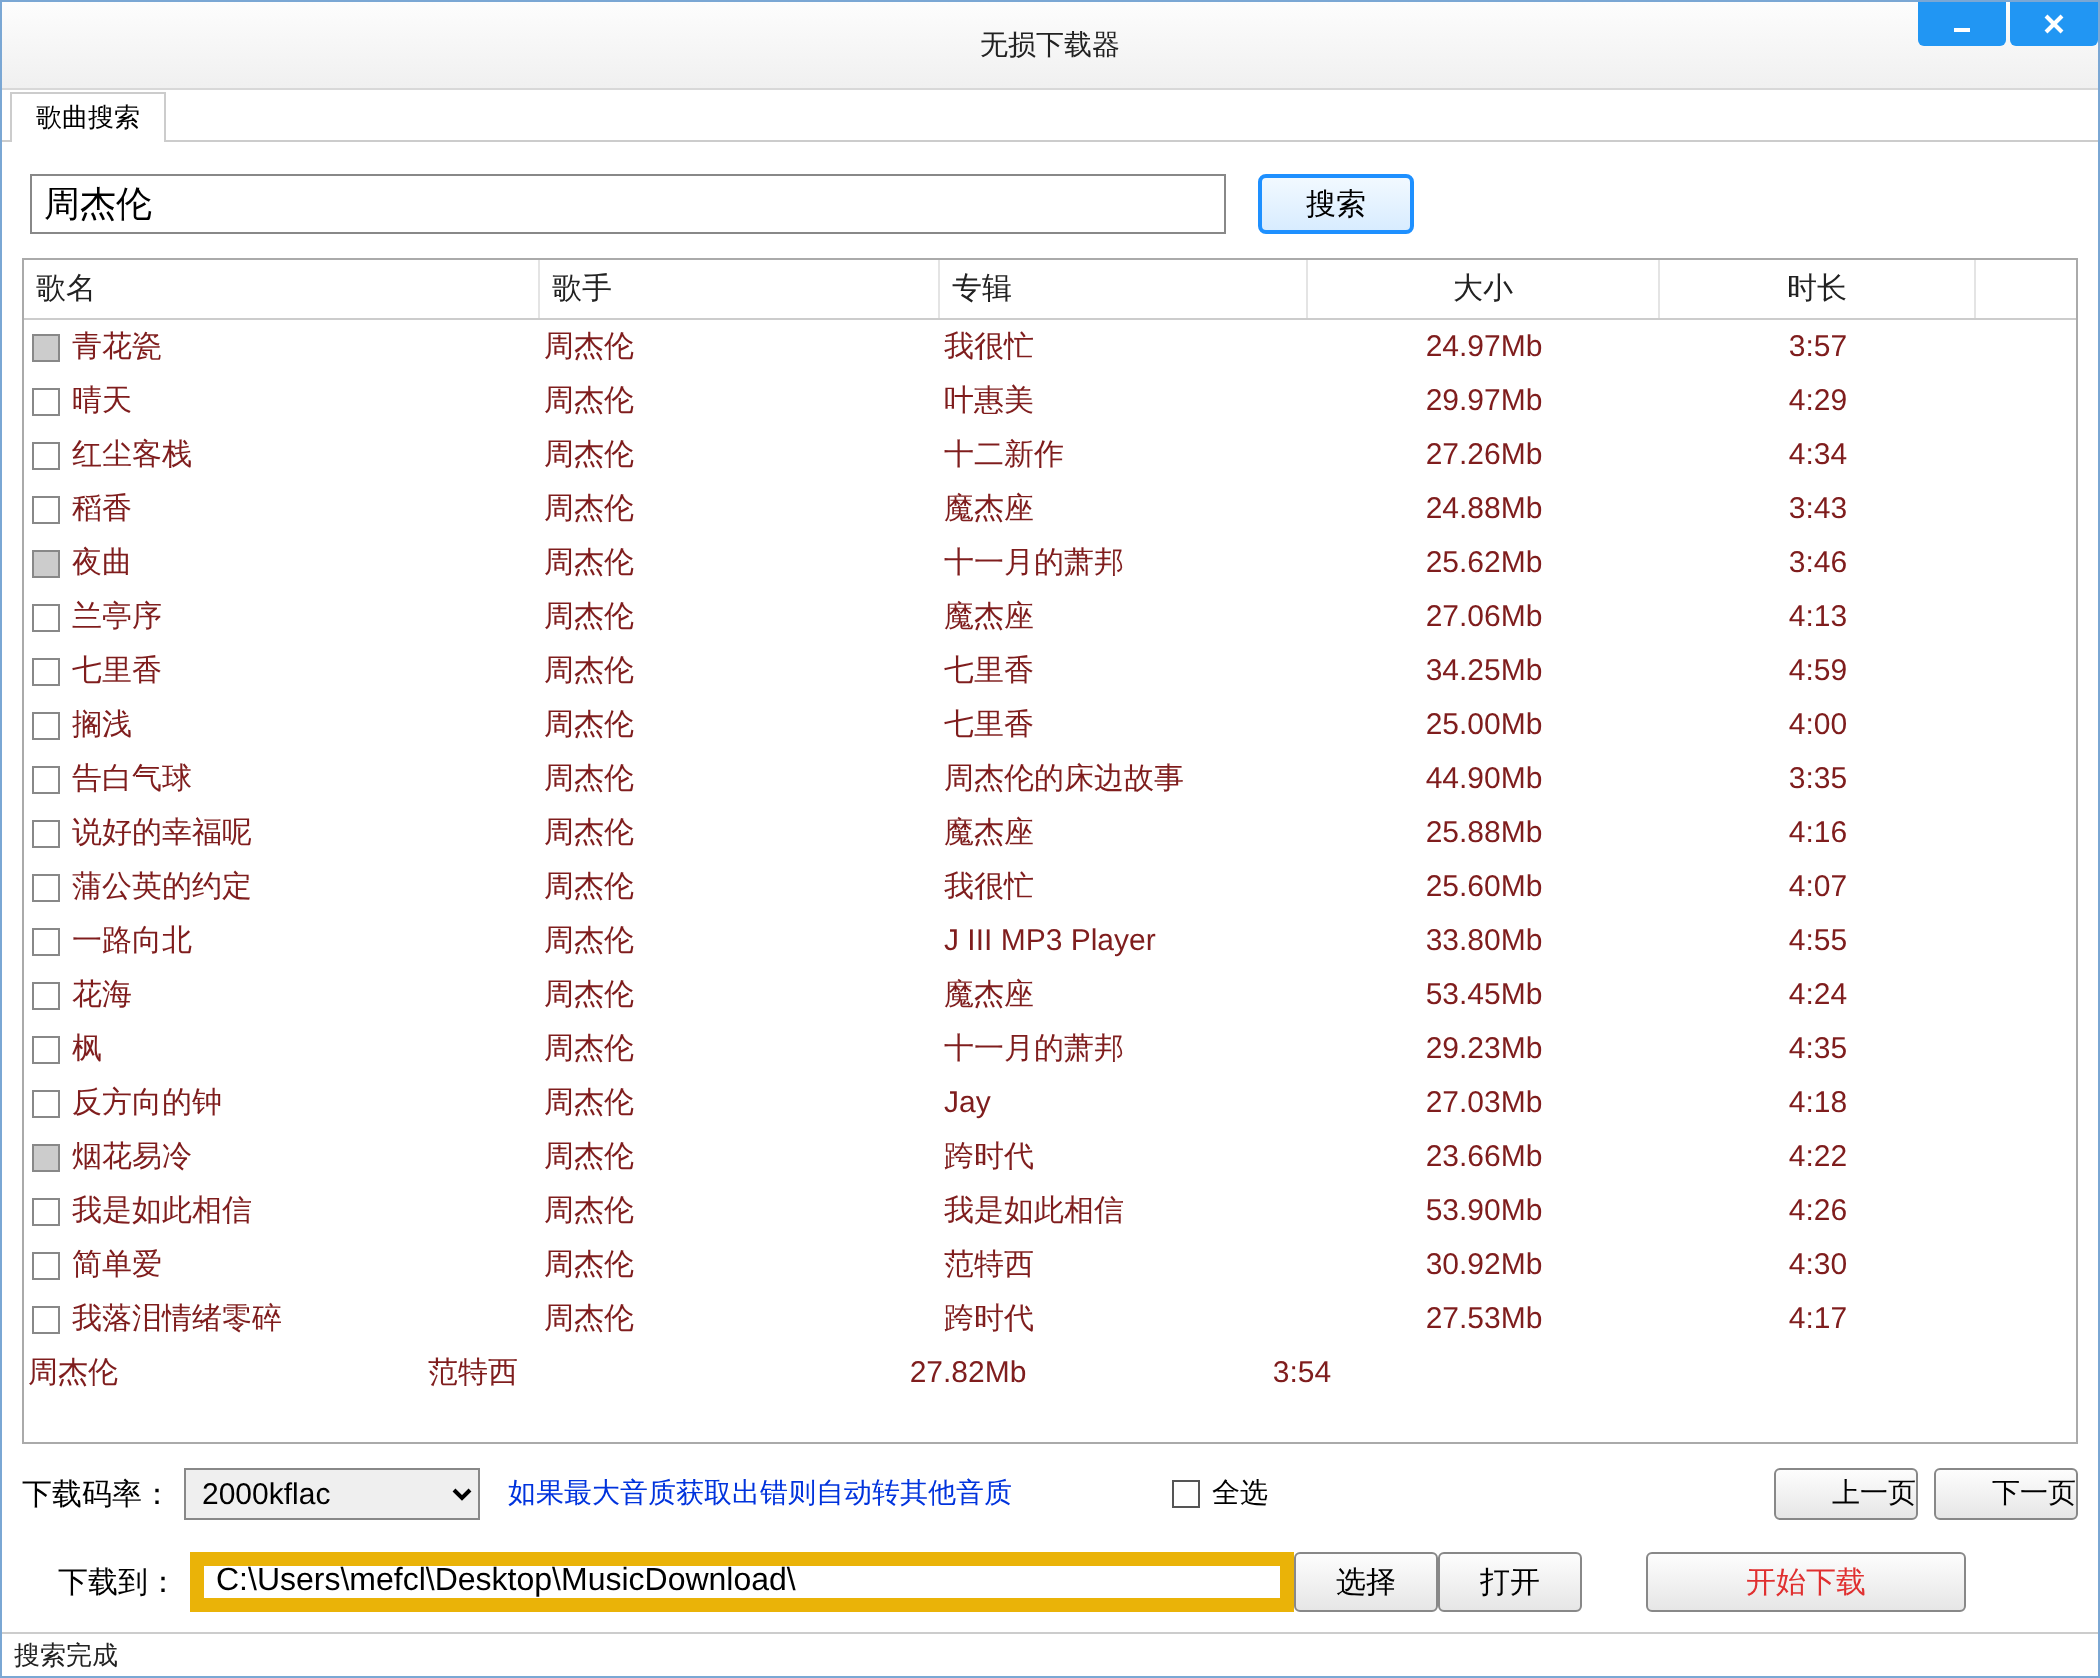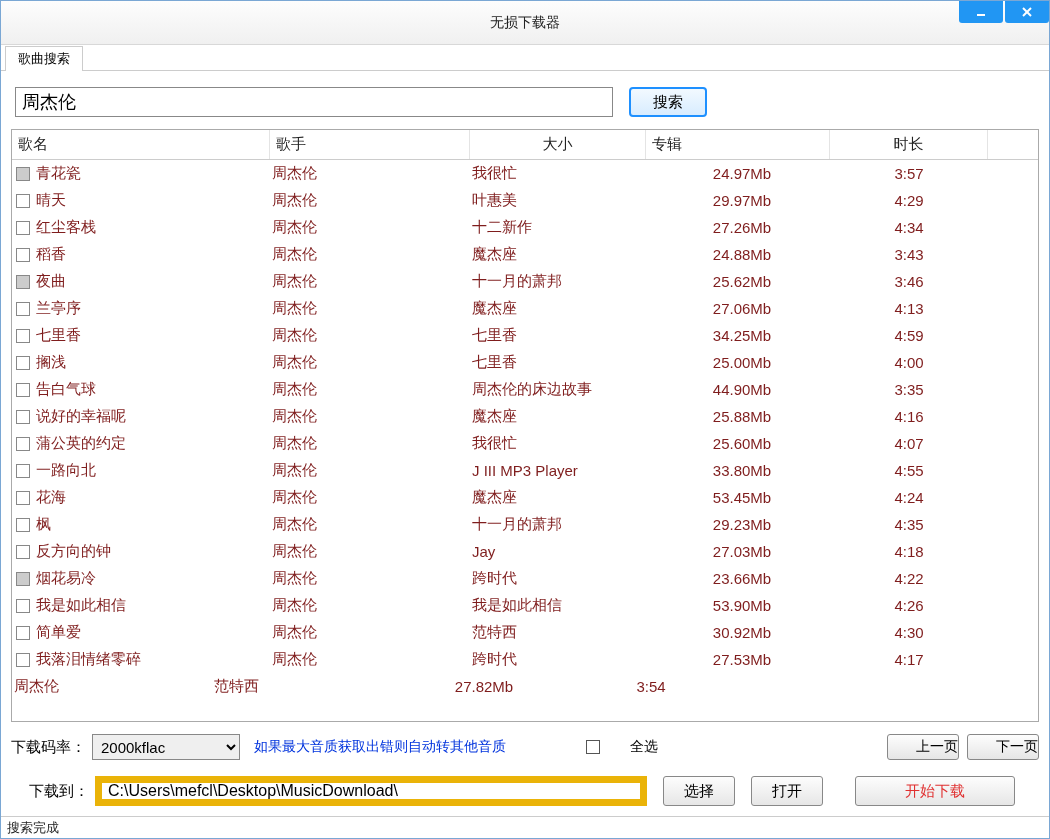--- a/index.html
+++ b/index.html
@@ -166,21 +166,20 @@
 }
 .hint {
   color: #0033dd;
   font-size: 14px;
   margin-left: 14px;
 }
 .select-all-wrap {
   display: flex;
   align-items: center;
   margin-left: 80px;
-  gap: 24px;
 }
 .select-all-chk {
   width: 14px;
   height: 14px;
   border: 1px solid #555;
   margin-right: 6px;
   cursor: pointer;
 }
 .pager { margin-left: auto; display: flex; gap: 8px; }
 .page-btn {
@@ -206,21 +205,20 @@
   font-size: 16px;
   padding: 0 6px;
 }
 .action-btn {
   width: 72px;
   height: 30px;
   border: 1px solid #888;
   background: linear-gradient(#fdfdfd, #e6e6e6);
   border-radius: 3px;
   font-size: 15px;
-  margin-left: 16px;
   cursor: pointer;
 }
 .start-btn {
   width: 160px;
   height: 30px;
   border: 1px solid #888;
   background: linear-gradient(#fdfdfd, #e6e6e6);
   border-radius: 3px;
   font-size: 15px;
   color: #e03030;
@@ -262,22 +260,22 @@
 
   <div class="search-row">
     <input class="search-input" value="周杰伦" style="">
     <button class="search-btn">搜索</button>
   </div>
 
   <div class="table-wrap">
     <div class="table-header">
       <div class="th song">歌名</div>
       <div class="th artist">歌手</div>
+      <div class="th album">专辑</div>
       <div class="th size">大小</div>
-      <div class="th album">专辑</div>
       <div class="th dur">时长</div>
     </div>
     <div class="table-body" id="table-body">
         <div class="row">
           <div class="chk-cell">
             <div class="chk gray"></div>
             <span>青花瓷</span>
           </div>
           <div class="td-artist">周杰伦</div>
           <div class="td-album">我很忙</div>

